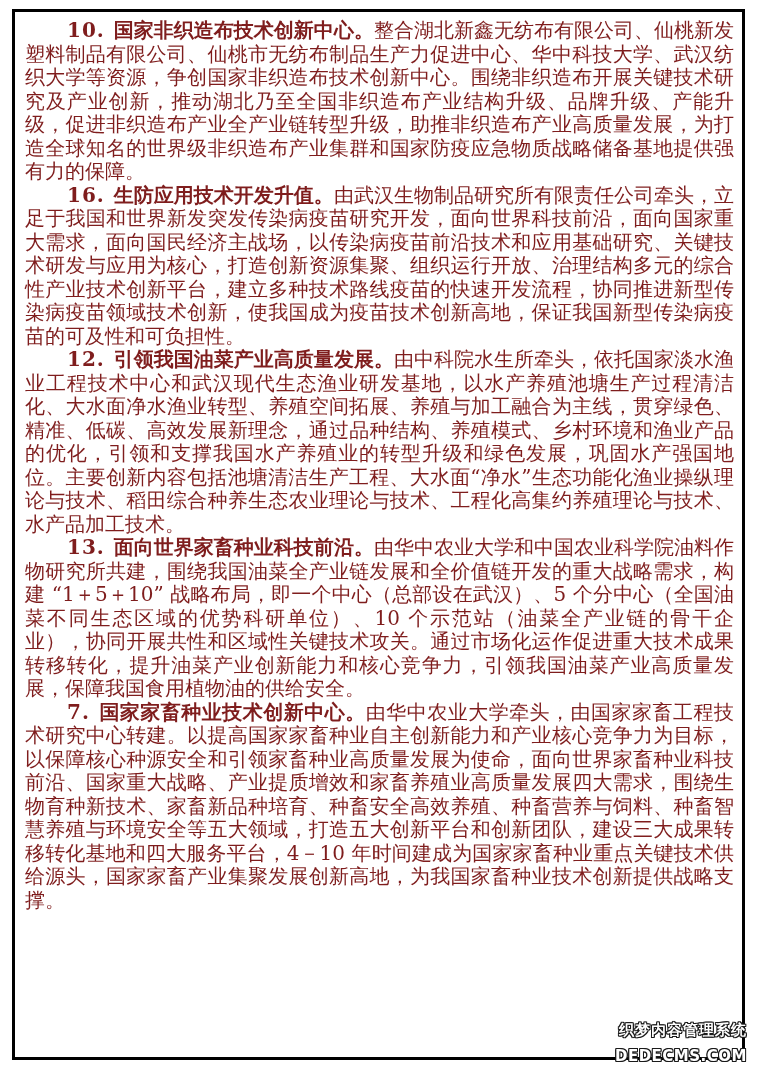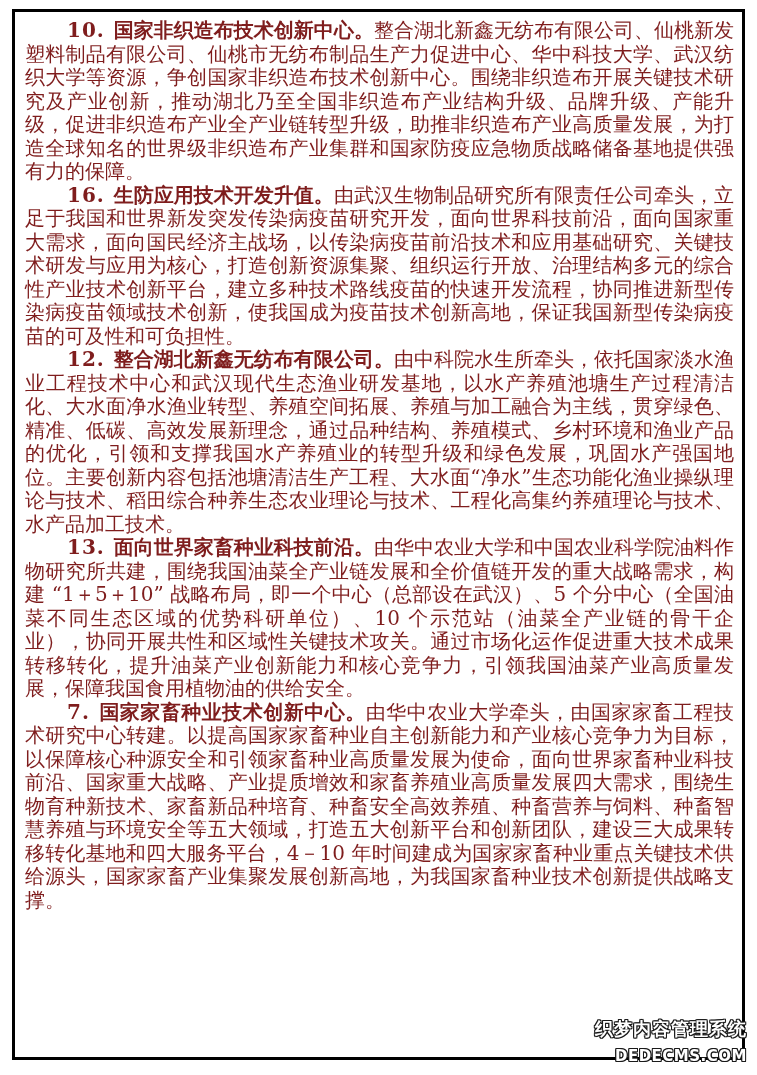--- a/index.html
+++ b/index.html
@@ -53,21 +53,21 @@
     bottom: 11px;
     text-align: right;
     font-family: "DejaVu Sans", "Liberation Sans", sans-serif;
     font-weight: 700;
     color: #ffffff;
     z-index: 5;
     line-height: 1.0;
     user-select: none;
   }
   .watermark .wm1 {
-    font-size: 18px;
+    font-size: 15px;
     letter-spacing: 1px;
     text-shadow:
       -1px -1px 0 #1a1a1a, 1px -1px 0 #1a1a1a,
       -1px  1px 0 #1a1a1a, 1px  1px 0 #1a1a1a,
       -1px  0   0 #1a1a1a, 1px  0   0 #1a1a1a,
        0   -1px 0 #1a1a1a, 0    1px 0 #1a1a1a;
   }
   .watermark .wm2 {
     font-size: 15px;
     letter-spacing: 0.5px;
@@ -82,21 +82,21 @@
 </head>
 <body>
 
 <div class="page">
   <div class="frame">
 
     <p class="para"><span class="num">10.</span><strong class="title">国家非织造布技术创新中心。</strong><span>整合湖北新鑫无纺布有限公司、仙桃新发塑料制品有限公司、仙桃市无纺布制品生产力促进中心、华中科技大学、武汉纺织大学等资源，争创国家非织造布技术创新中心。围绕非织造布开展关键技术研究及产业创新，推动湖北乃至全国非织造布产业结构升级、品牌升级、产能升级，促进非织造布产业全产业链转型升级，助推非织造布产业高质量发展，为打造全球知名的世界级非织造布产业集群和国家防疫应急物质战略储备基地提供强有力的保障。</span></p>
 
     <p class="para"><span class="num">16.</span><strong class="title">生防应用技术开发升值。</strong><span>由武汉生物制品研究所有限责任公司牵头，立足于我国和世界新发突发传染病疫苗研究开发，面向世界科技前沿，面向国家重大需求，面向国民经济主战场，以传染病疫苗前沿技术和应用基础研究、关键技术研发与应用为核心，打造创新资源集聚、组织运行开放、治理结构多元的综合性产业技术创新平台，建立多种技术路线疫苗的快速开发流程，协同推进新型传染病疫苗领域技术创新，使我国成为疫苗技术创新高地，保证我国新型传染病疫苗的可及性和可负担性。</span></p>
 
-    <p class="para"><span class="num">12.</span><strong class="title">整合湖北新鑫无纺布有限公司。</strong><span>由中科院水生所牵头，依托国家淡水渔业工程技术中心和武汉现代生态渔业研发基地，以水产养殖池塘生产过程清洁化、大水面净水渔业转型、养殖空间拓展、养殖与加工融合为主线，贯穿绿色、精准、低碳、高效发展新理念，通过品种结构、养殖模式、乡村环境和渔业产品的优化，引领和支撑我国水产养殖业的转型升级和绿色发展，巩固水产强国地位。主要创新内容包括池塘清洁生产工程、大水面“净水”生态功能化渔业操纵理论与技术、稻田综合种养生态农业理论与技术、工程化高集约养殖理论与技术、水产品加工技术。</span></p>
+    <p class="para"><span class="num">12.</span><strong class="title">引领我国油菜产业高质量发展。</strong><span>由中科院水生所牵头，依托国家淡水渔业工程技术中心和武汉现代生态渔业研发基地，以水产养殖池塘生产过程清洁化、大水面净水渔业转型、养殖空间拓展、养殖与加工融合为主线，贯穿绿色、精准、低碳、高效发展新理念，通过品种结构、养殖模式、乡村环境和渔业产品的优化，引领和支撑我国水产养殖业的转型升级和绿色发展，巩固水产强国地位。主要创新内容包括池塘清洁生产工程、大水面“净水”生态功能化渔业操纵理论与技术、稻田综合种养生态农业理论与技术、工程化高集约养殖理论与技术、水产品加工技术。</span></p>
 
     <p class="para"><span class="num">13.</span><strong class="title">面向世界家畜种业科技前沿。</strong><span>由华中农业大学和中国农业科学院油料作物研究所共建，围绕我国油菜全产业链发展和全价值链开发的重大战略需求，构建 “1＋5＋10” 战略布局，即一个中心（总部设在武汉）、5 个分中心（全国油菜不同生态区域的优势科研单位）、10 个示范站（油菜全产业链的骨干企业），协同开展共性和区域性关键技术攻关。通过市场化运作促进重大技术成果转移转化，提升油菜产业创新能力和核心竞争力，引领我国油菜产业高质量发展，保障我国食用植物油的供给安全。</span></p>
 
     <p class="para"><span class="num">7.</span><strong class="title">国家家畜种业技术创新中心。</strong><span>由华中农业大学牵头，由国家家畜工程技术研究中心转建。以提高国家家畜种业自主创新能力和产业核心竞争力为目标，以保障核心种源安全和引领家畜种业高质量发展为使命，面向世界家畜种业科技前沿、国家重大战略、产业提质增效和家畜养殖业高质量发展四大需求，围绕生物育种新技术、家畜新品种培育、种畜安全高效养殖、种畜营养与饲料、种畜智慧养殖与环境安全等五大领域，打造五大创新平台和创新团队，建设三大成果转移转化基地和四大服务平台，4－10 年时间建成为国家家畜种业重点关键技术供给源头，国家家畜产业集聚发展创新高地，为我国家畜种业技术创新提供战略支撑。</span></p>
 
 
   </div>
 
   <div class="watermark">
     <div class="wm1">织梦内容管理系统</div>

